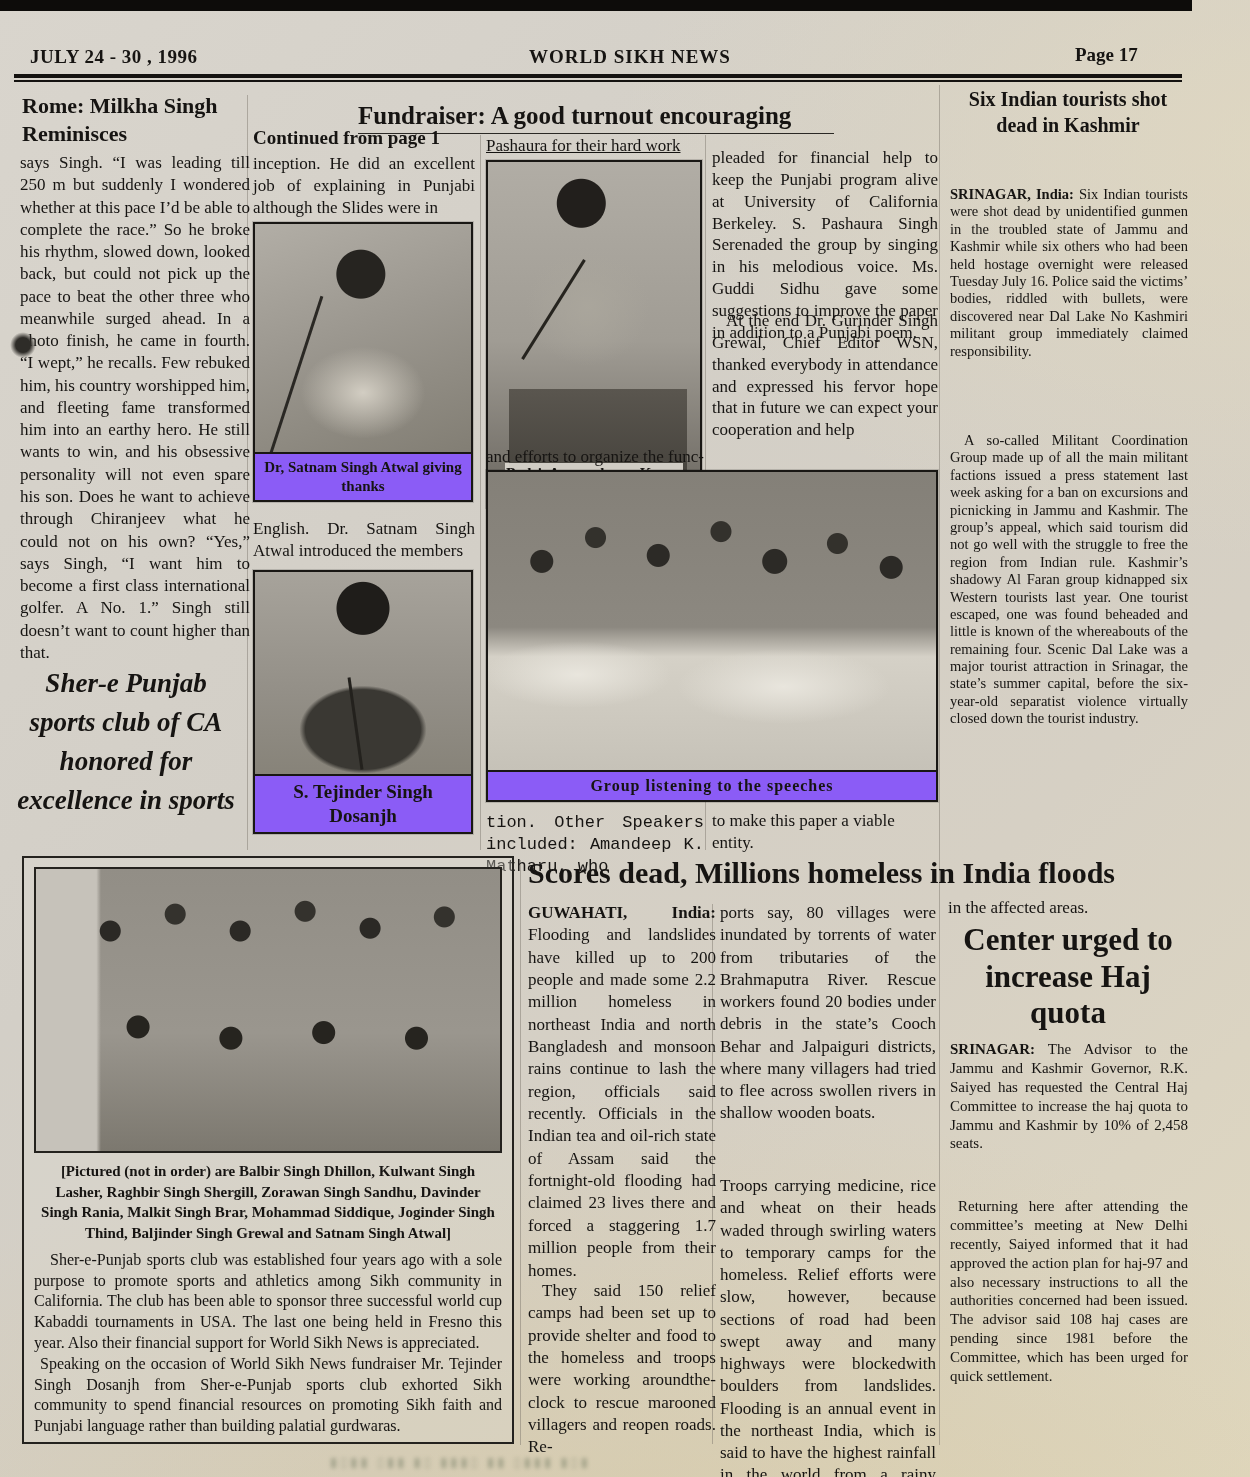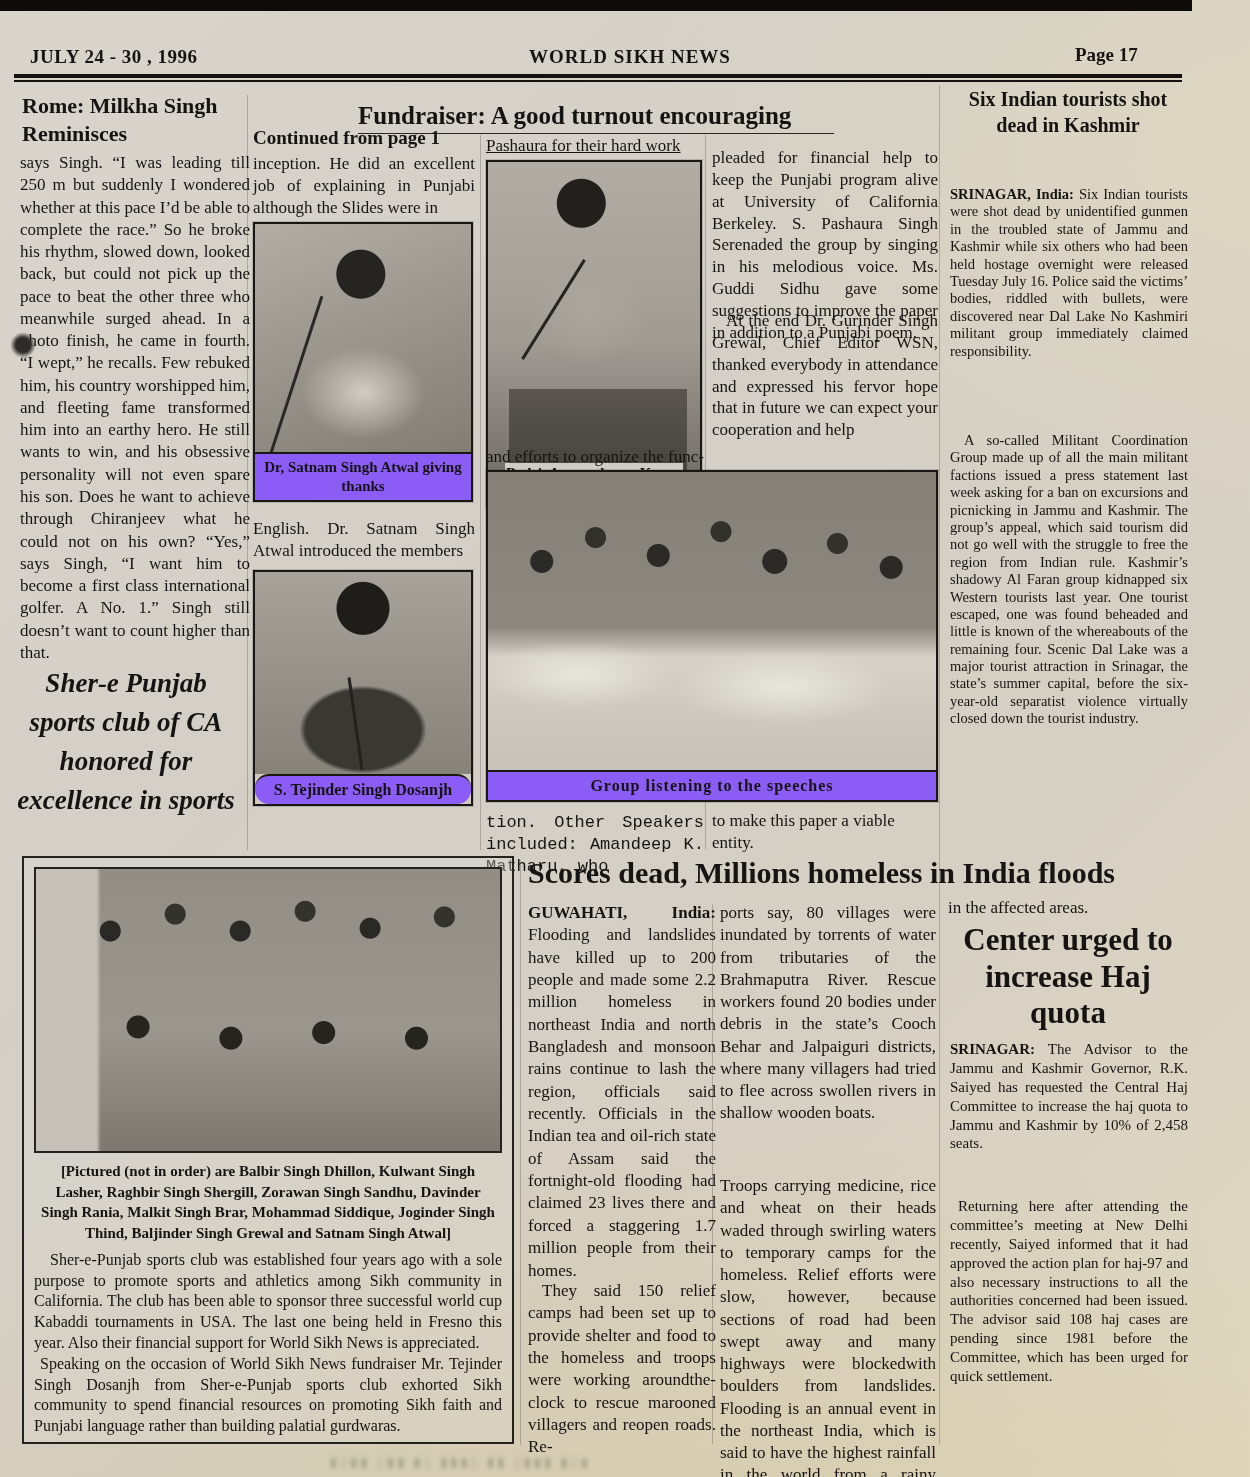--- a/index.html
+++ b/index.html
@@ -99,21 +99,21 @@
 
   <div class="abs hed" style="left:253px;top:127px;font-size:19px;">Continued from page 1</div>
   <p class="abs just" style="left:253px;top:153px;width:222px;font-size:17px;line-height:1.3;">inception. He did an excellent job of explaining in Punjabi although the Slides were in</p>
   <div class="abs frame" style="left:253px;top:222px;width:216px;">
     <div class="photo ph-satnam" style="height:228px;"></div>
     <div class="capbox" style="font-size:15px;">Dr, Satnam Singh Atwal giving thanks</div>
   </div>
   <p class="abs just" style="left:253px;top:518px;width:222px;font-size:17px;line-height:1.3;">English. Dr. Satnam Singh Atwal introduced the members</p>
   <div class="abs frame" style="left:253px;top:570px;width:216px;">
     <div class="photo ph-tejinder" style="height:202px;"></div>
-    <div class="capbox" style="font-size:16px;border-radius:14px;">S. Tejinder Singh Dosanjh</div>
+    <div class="capbox" style="font-size:19px;">S. Tejinder Singh Dosanjh</div>
   </div>
 
   <p class="abs" style="left:486px;top:136px;width:218px;font-size:17px;text-decoration:underline;">Pashaura for their hard work</p>
   <div class="abs frame" style="left:486px;top:160px;width:212px;">
     <div class="photo ph-babi" style="height:344px;padding-left:24px;">
       <div class="babistrip">Babi Amandeep Kaur</div>
     </div>
   </div>
   <p class="abs just" style="left:486px;top:446px;width:218px;font-size:17px;line-height:1.3;">and efforts to organize the func-</p>
 

